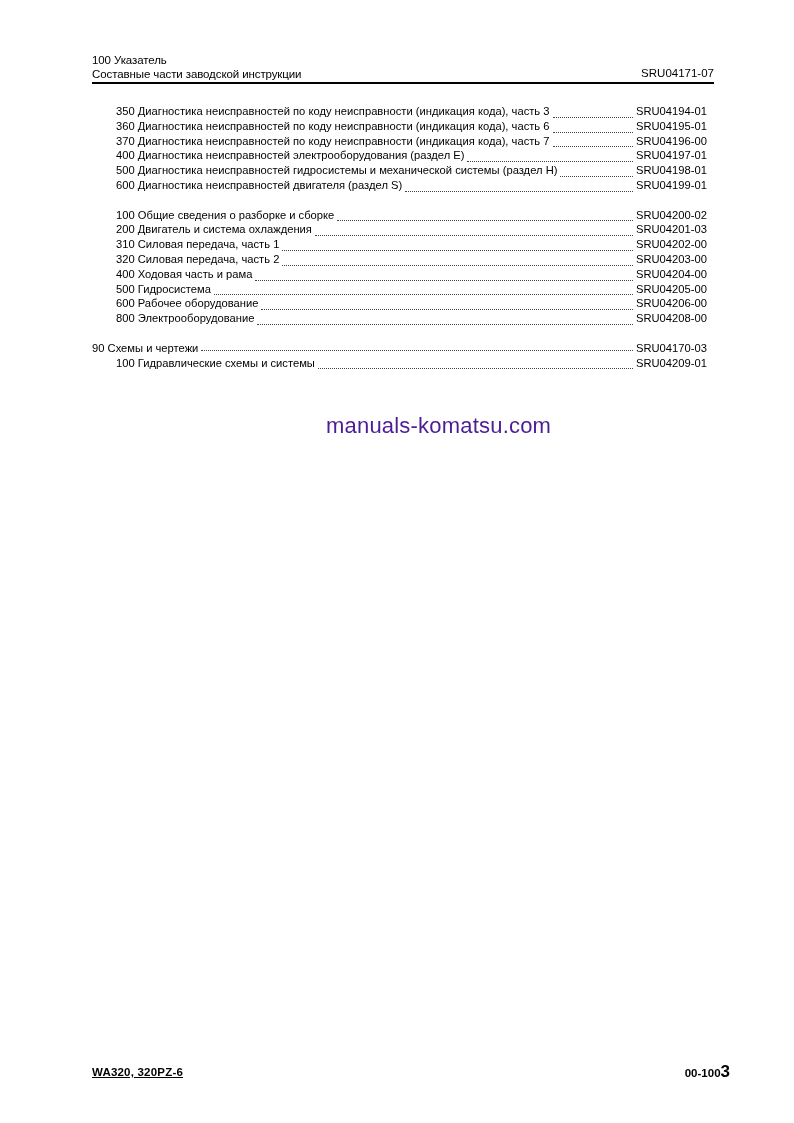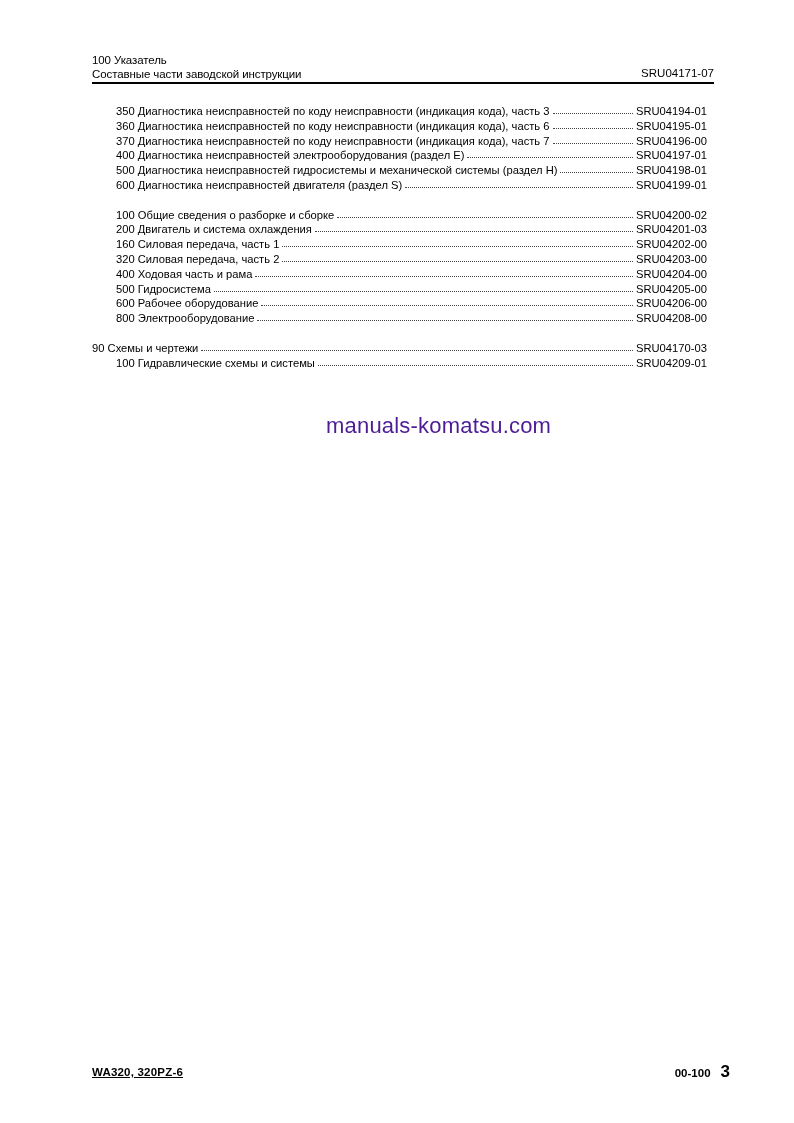--- a/index.html
+++ b/index.html
@@ -20,21 +20,21 @@
       position: absolute; left: 92px; top: 82px; width: 622px; height: 2px;
       background: #000;
     }
     .toc {
       position: absolute; left: 92px; top: 104px; width: 622px;
       font-size: 11.2px; line-height: 14.8px;
     }
     .row {
       display: flex; align-items: baseline; position: relative; white-space: nowrap;
     }
-    .row.level2 { padding-left: 24px; }
+    .row.level2 { padding-left: 24px; align-items: flex-end; }
     .row .label { flex: 0 0 auto; padding-right: 2px; }
     .row .dots {
       flex: 1 1 auto; overflow: hidden; height: 10px; margin: 0 3px 0 1px;
       border-bottom: 1px dotted #444; position: relative; top: -1px;
     }
     .row .code { flex: 0 0 auto; width: 78px; text-align: left; }
     .row .mark {
       position: absolute; right: -9px; top: 4px; width: 6px; height: 6px;
       border-radius: 50%; background: #000;
     }
@@ -43,21 +43,21 @@
       position: absolute; left: 326px; top: 376px;
       font-size: 22px; line-height: 26px; color: #4c1d95;
       font-family: "Liberation Sans", sans-serif; letter-spacing: 0.2px; margin-top: 37px;
     }
     .footer-left {
       position: absolute; left: 92px; top: 1066px;
       font-size: 11.5px; font-weight: bold; letter-spacing: 0.2px; text-decoration: underline;
     }
     .footer-right {
       position: absolute; right: 64px; top: 1062px;
-      display: flex; align-items: baseline; gap: 10px;
+      display: flex; align-items: baseline; 
     }
     .footer-right .doc { font-size: 11.5px; font-weight: bold; }
     .footer-right .page { font-size: 17px; font-weight: bold; }
   </style>
 </head>
 <body>
 
 <div class="header-left">
   <div>100 Указатель</div>
   <div>Составные части заводской инструкции</div>
@@ -104,21 +104,21 @@
     <span class="label">100 Общие сведения о разборке и сборке</span>
     <span class="dots"></span>
     <span class="code">SRU04200-02</span>
   </div>
   <div class="row level2">
     <span class="label">200 Двигатель и система охлаждения</span>
     <span class="dots"></span>
     <span class="code">SRU04201-03</span>
   </div>
   <div class="row level2">
-    <span class="label">160 Силовая передача, часть 1</span>
+    <span class="label">310 Силовая передача, часть 1</span>
     <span class="dots"></span>
     <span class="code">SRU04202-00</span>
   </div>
   <div class="row level2">
     <span class="label">320 Силовая передача, часть 2</span>
     <span class="dots"></span>
     <span class="code">SRU04203-00</span>
   </div>
   <div class="row level2">
     <span class="label">400 Ходовая часть и рама</span>

